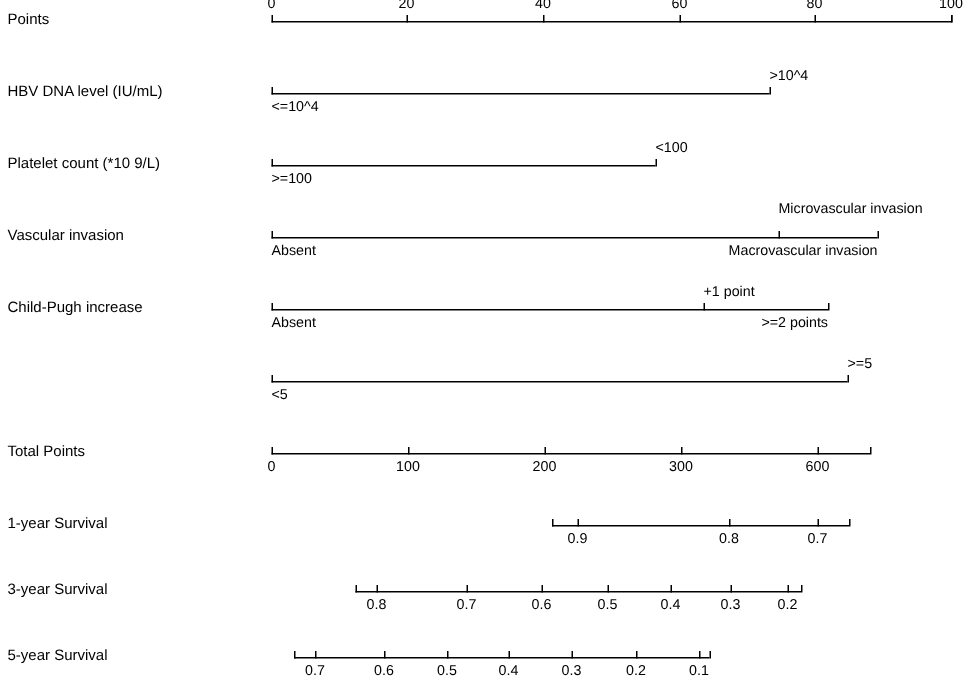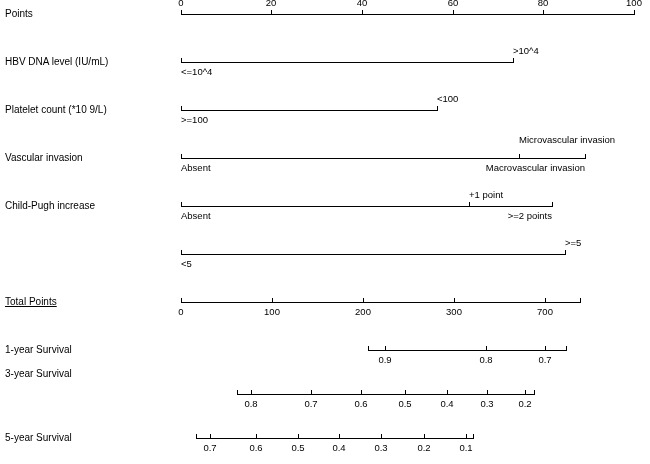--- a/index.html
+++ b/index.html
@@ -99,44 +99,44 @@
     <div class="tick" style="left: 552px; top: 202px; height: 5px; background: rgb(0, 0, 0);"></div>
     <div class="point-label pl-left" style="left: 181px; top: 211px;">Absent</div>
     <div class="tick" style="left: 469px; top: 202px; height: 5px; background: rgb(0, 0, 0);"></div>
     <div class="point-label pl-left" style="left: 469px; top: 190px;">+1 point</div>
     <div class="point-label pl-right" style="left: 552px; top: 211px;">&gt;=2 points</div>
     <div class="axis" style="left: 181px; width: 384px; top: 254px; background: rgb(0, 0, 0);"></div>
     <div class="tick" style="left: 181px; top: 250px; height: 5px; background: rgb(0, 0, 0);"></div>
     <div class="tick" style="left: 565px; top: 250px; height: 5px; background: rgb(0, 0, 0);"></div>
     <div class="point-label pl-left" style="left: 181px; top: 259px;">&lt;5</div>
     <div class="point-label pl-left" style="left: 565px; top: 238px;">&gt;=5</div>
-    <div class="row-label" style="left: 5px; top: 297px; text-decoration: underline;">Total Points</div>
+    <div class="row-label" style="left: 5px; top: 297px;">Total Points</div>
     <div class="axis" style="left: 181px; width: 399px; top: 302px; background: rgb(0, 0, 0);"></div>
     <div class="tick" style="left: 181px; top: 298px; height: 5px; background: rgb(0, 0, 0);"></div>
     <div class="tick-label" style="left: 181px; top: 307px;">0</div>
     <div class="tick" style="left: 272px; top: 298px; height: 5px; background: rgb(0, 0, 0);"></div>
     <div class="tick-label" style="left: 272px; top: 307px;">100</div>
     <div class="tick" style="left: 363px; top: 298px; height: 5px; background: rgb(0, 0, 0);"></div>
     <div class="tick-label" style="left: 363px; top: 307px;">200</div>
     <div class="tick" style="left: 454px; top: 298px; height: 5px; background: rgb(0, 0, 0);"></div>
     <div class="tick-label" style="left: 454px; top: 307px;">300</div>
     <div class="tick" style="left: 545px; top: 298px; height: 5px; background: rgb(0, 0, 0);"></div>
-    <div class="tick-label" style="left: 545px; top: 307px;">700</div>
+    <div class="tick-label" style="left: 545px; top: 307px;">600</div>
     <div class="tick" style="left: 580px; top: 298px; height: 5px; background: rgb(0, 0, 0);"></div>
     <div class="row-label" style="left: 5px; top: 345px;">1-year Survival</div>
     <div class="axis" style="left: 368px; width: 198px; top: 350px; background: rgb(0, 0, 0);"></div>
     <div class="tick" style="left: 385px; top: 346px; height: 5px; background: rgb(0, 0, 0);"></div>
     <div class="tick-label" style="left: 385px; top: 355px;">0.9</div>
     <div class="tick" style="left: 486px; top: 346px; height: 5px; background: rgb(0, 0, 0);"></div>
     <div class="tick-label" style="left: 486px; top: 355px;">0.8</div>
     <div class="tick" style="left: 545px; top: 346px; height: 5px; background: rgb(0, 0, 0);"></div>
     <div class="tick-label" style="left: 545px; top: 355px;">0.7</div>
     <div class="tick" style="left: 368px; top: 346px; height: 5px; background: rgb(0, 0, 0);"></div>
     <div class="tick" style="left: 566px; top: 346px; height: 5px; background: rgb(0, 0, 0);"></div>
-    <div class="row-label" style="left: 5px; top: 369px;">3-year Survival</div>
+    <div class="row-label" style="left: 5px; top: 389px;">3-year Survival</div>
     <div class="axis" style="left: 237px; width: 297px; top: 394px; background: rgb(0, 0, 0);"></div>
     <div class="tick" style="left: 251px; top: 390px; height: 5px; background: rgb(0, 0, 0);"></div>
     <div class="tick-label" style="left: 251px; top: 399px;">0.8</div>
     <div class="tick" style="left: 311px; top: 390px; height: 5px; background: rgb(0, 0, 0);"></div>
     <div class="tick-label" style="left: 311px; top: 399px;">0.7</div>
     <div class="tick" style="left: 361px; top: 390px; height: 5px; background: rgb(0, 0, 0);"></div>
     <div class="tick-label" style="left: 361px; top: 399px;">0.6</div>
     <div class="tick" style="left: 405px; top: 390px; height: 5px; background: rgb(0, 0, 0);"></div>
     <div class="tick-label" style="left: 405px; top: 399px;">0.5</div>
     <div class="tick" style="left: 447px; top: 390px; height: 5px; background: rgb(0, 0, 0);"></div>

